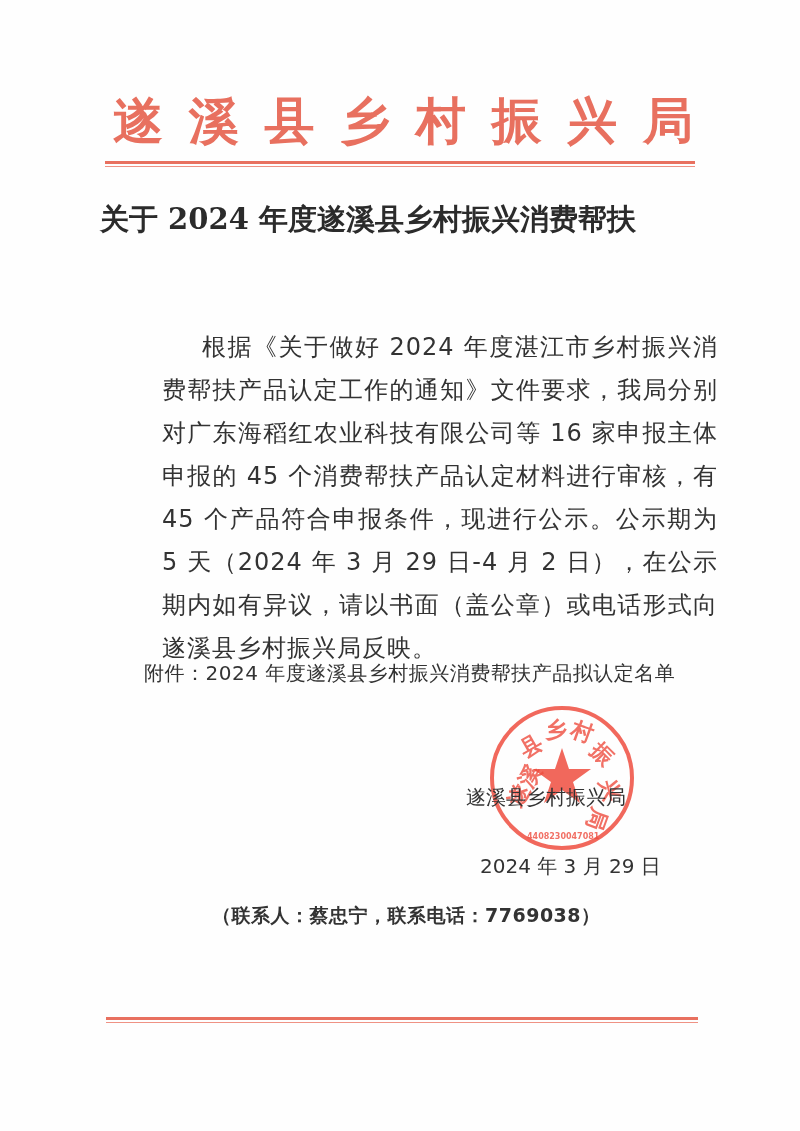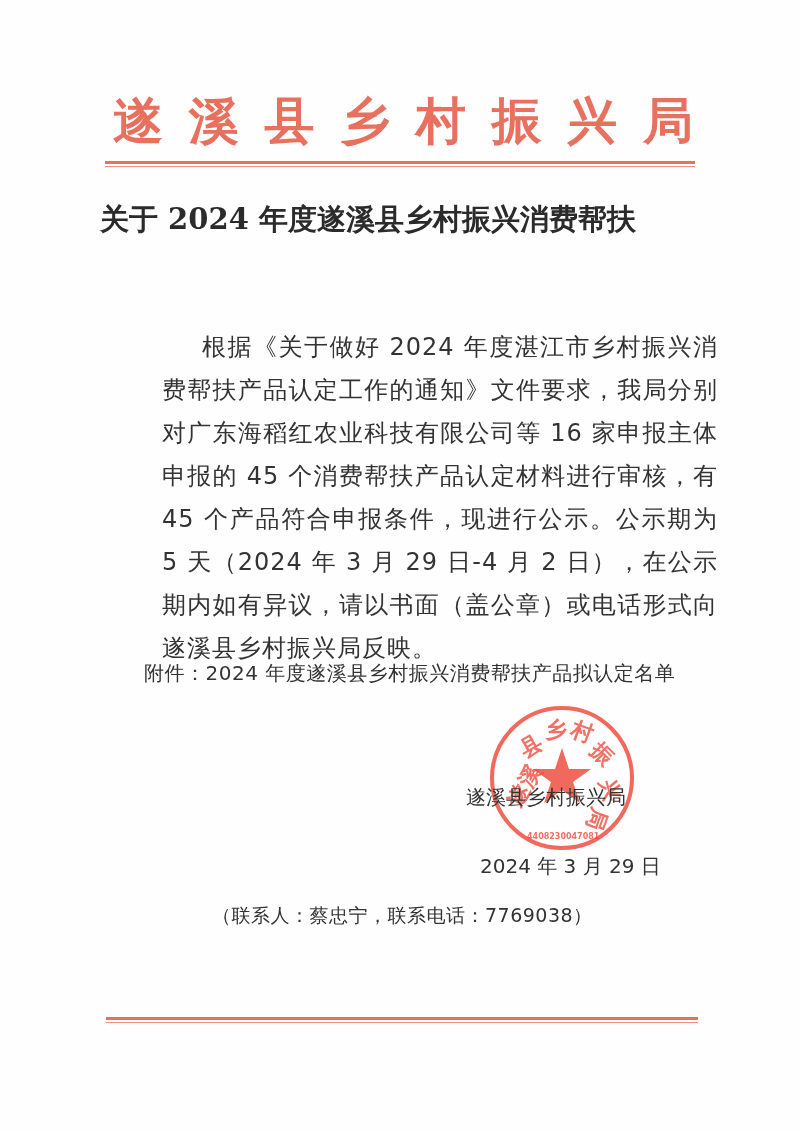--- a/index.html
+++ b/index.html
@@ -56,21 +56,21 @@
     }
     .sign-date {
       position: absolute; left: 480px; top: 822px; width: 200px;
       font-family: "DejaVu Sans", sans-serif; font-size: 20px; line-height: 26px;
       color: #333333; white-space: nowrap; margin-top: 31px;
     }
 
     .contact {
       position: absolute; left: 212px; top: 902px; width: 400px;
       font-family: "DejaVu Sans", sans-serif; font-size: 19px; line-height: 26px;
-      color: #333333; white-space: nowrap; letter-spacing: 0.5px;
+      color: #333333; white-space: nowrap; letter-spacing: 0.5px; font-weight: bold;
     }
   </style>
 </head>
 <body>
 
 <div class="page">
 
   <div class="masthead">
     <span>遂</span>
     <span>溪</span>

